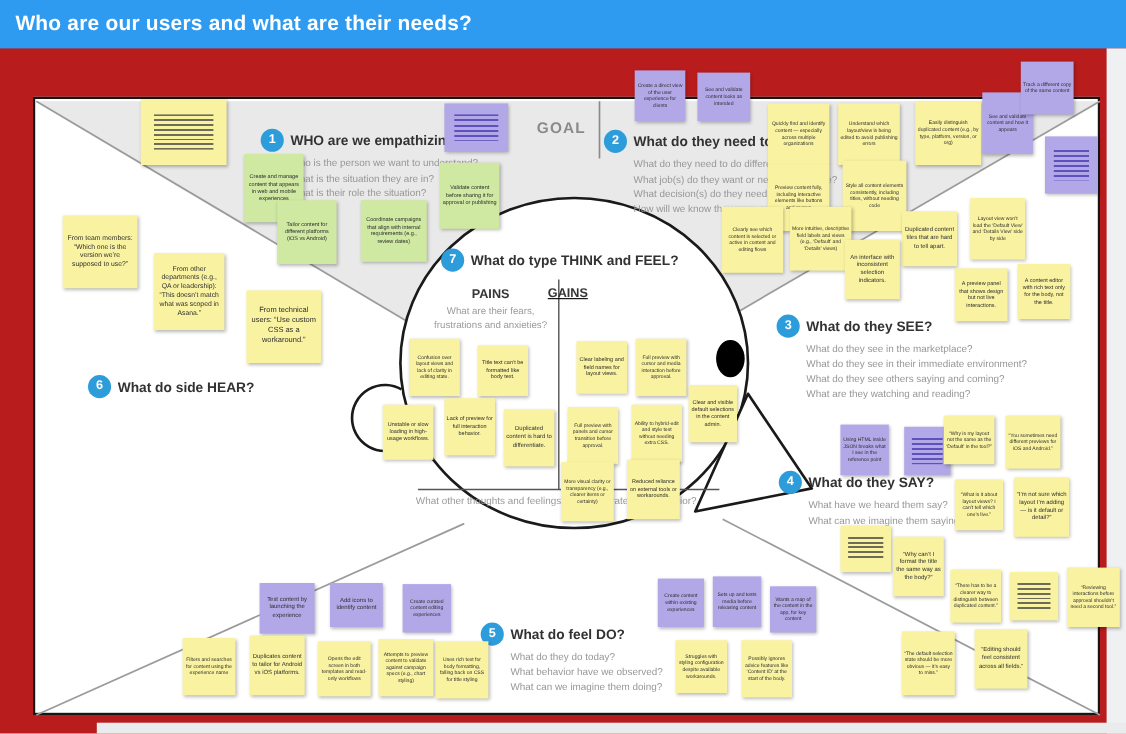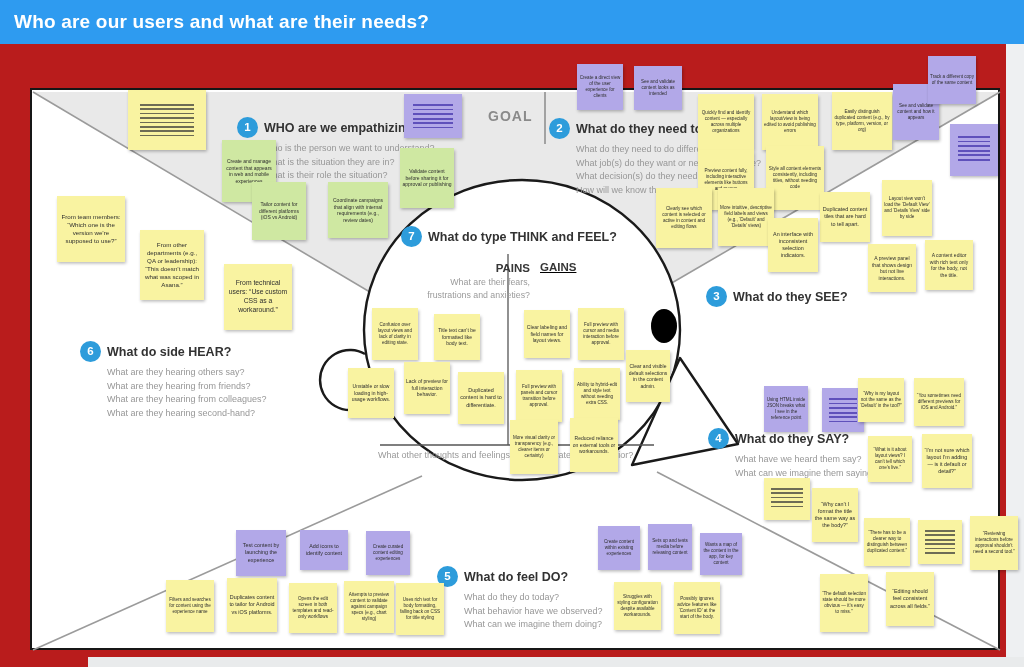--- a/index.html
+++ b/index.html
@@ -102,45 +102,45 @@
 What decision(s) do they need to make?
 How will we know they were successful?</div>
     </div>
 
     <div class="section" style="left:369px; top:136px; width:270px;">
       <div class="numrow">
         <span class="num">7</span>
         <span class="stitle">What do type THINK and FEEL?</span>
       </div>
     </div>
-    <div class="pg" style="left:355px; top:172px; width:118px; text-align:right;margin-left:25px;">
+    <div class="pg" style="left:355px; top:172px; width:118px; text-align:center;">
       <div class="lab">PAINS</div>
       <div class="q">What are their fears, frustrations and anxieties?</div>
     </div>
-    <div class="pg" style="left:508px; top:171px; width:140px; text-align:left;text-decoration:underline;">
+    <div class="pg" style="left:466px; top:171px; width:140px; text-align:left;text-decoration:underline;">
       <div class="lab">GAINS</div>
     </div>
     <div class="center-q" style="left:346px; top:360px; width:300px;">What other thoughts and feelings might motivate their behavior?</div>
 
     <div class="section" style="left:674px; top:196px; width:255px;">
       <div class="numrow">
         <span class="num">3</span>
         <span class="stitle">What do they SEE?</span>
       </div>
+      <div class="qs">What do they see in the marketplace?
+What do they see in their immediate environment?
+What do they see others saying and coming?
+What are they watching and reading?</div>
     </div>
 
     <div class="section" style="left:48px; top:251px; width:255px;">
       <div class="numrow">
         <span class="num">6</span>
         <span class="stitle">What do side HEAR?</span>
       </div>
-      <div class="qs">What are they hearing others say?
-What are they hearing from friends?
-What are they hearing from colleagues?
-What are they hearing second-hand?</div>
     </div>
 
     <div class="section" style="left:676px; top:338px; width:235px;">
       <div class="numrow">
         <span class="num">4</span>
         <span class="stitle">What do they SAY?</span>
       </div>
       <div class="qs">What have we heard them say?
 What can we imagine them saying?</div>
     </div>

